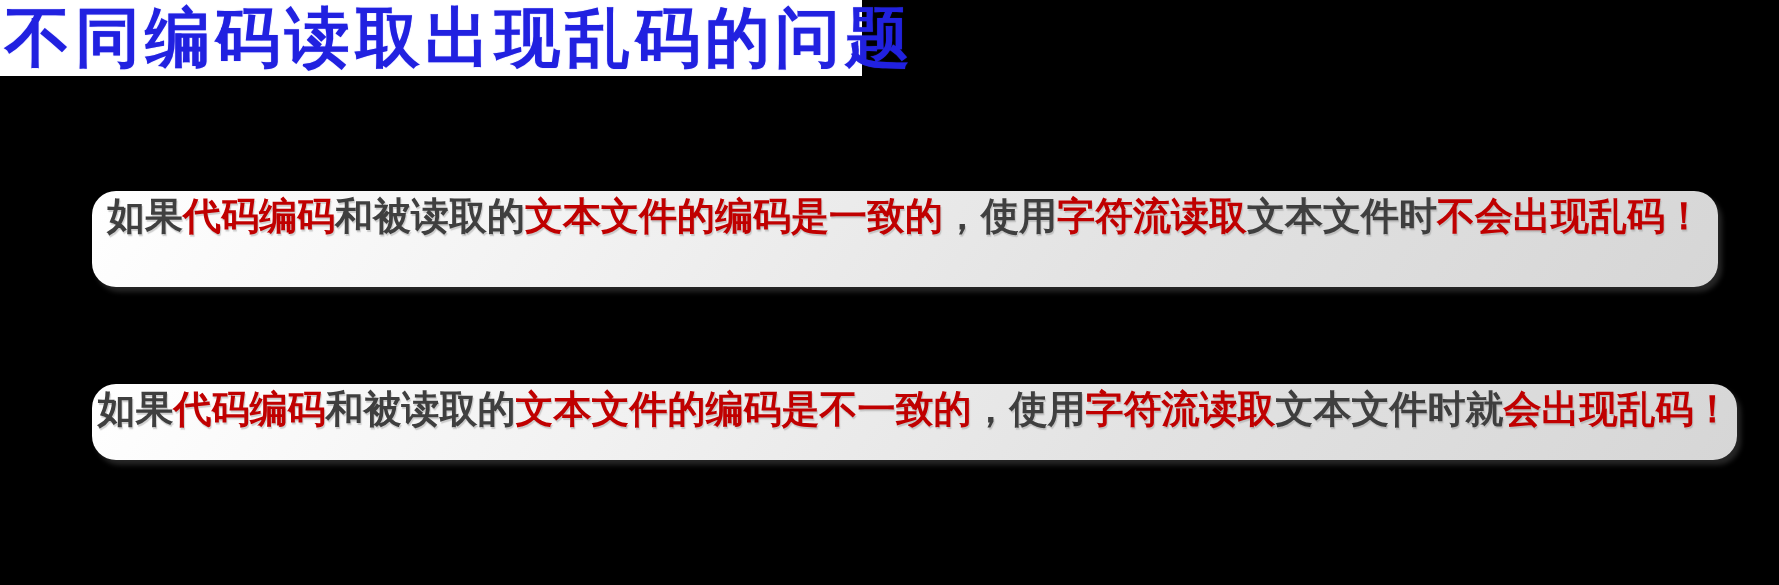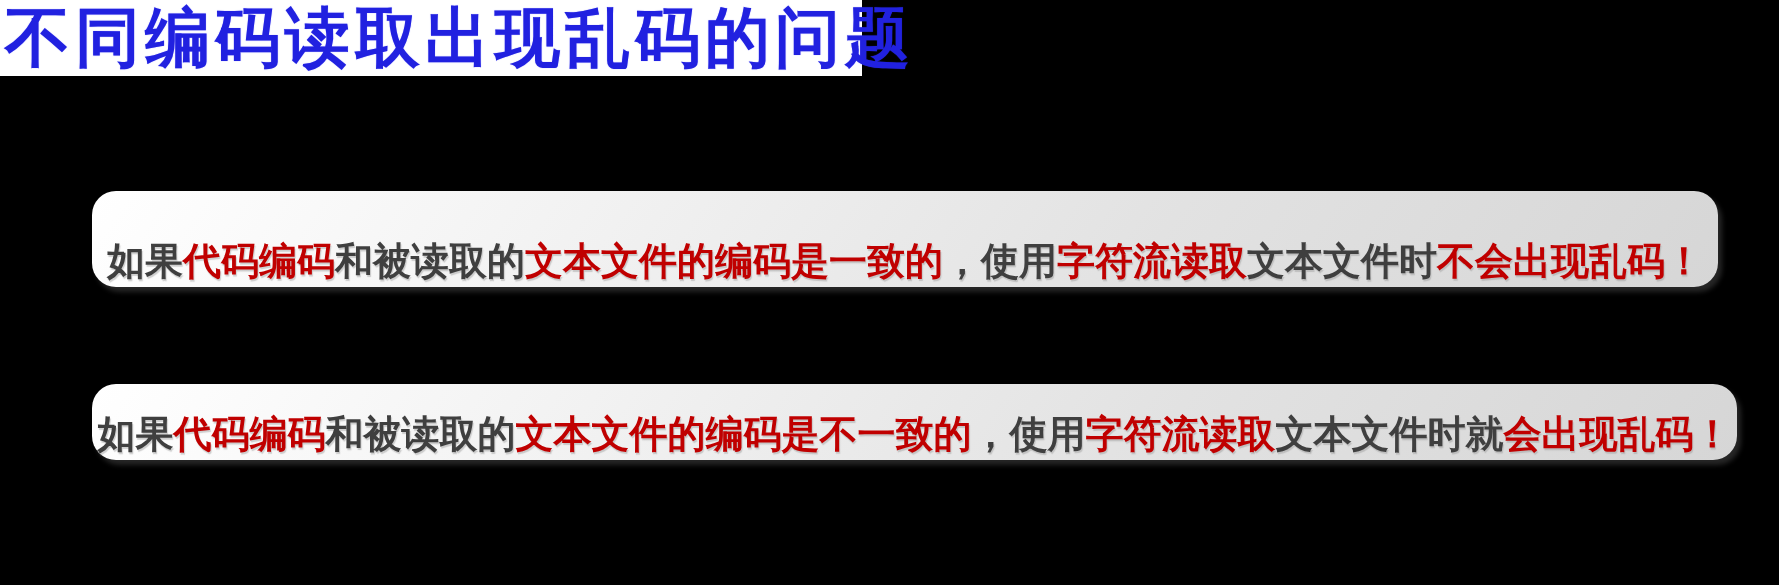--- a/index.html
+++ b/index.html
@@ -35,21 +35,21 @@
     padding-left: 5px;
     white-space: nowrap;
     text-shadow: 0 0 1px rgba(60,60,255,0.55);
   }
   .statement-box {
     position: absolute;
     border-radius: 24px;
     background: linear-gradient(125deg, #ffffff 0%, #f2f2f2 30%, #e2e2e2 65%, #d6d6d6 100%);
     box-shadow: 4px 5px 5px rgba(70,70,70,0.55);
     display: flex;
-    align-items: flex-end;
+    align-items: flex-start;
     justify-content: center;
   }
   .statement-box.box1 {
     left: 92px;
     top: 191px;
     width: 1626px;
     height: 96px;
   }
   .statement-box.box2 {
     left: 92px;

